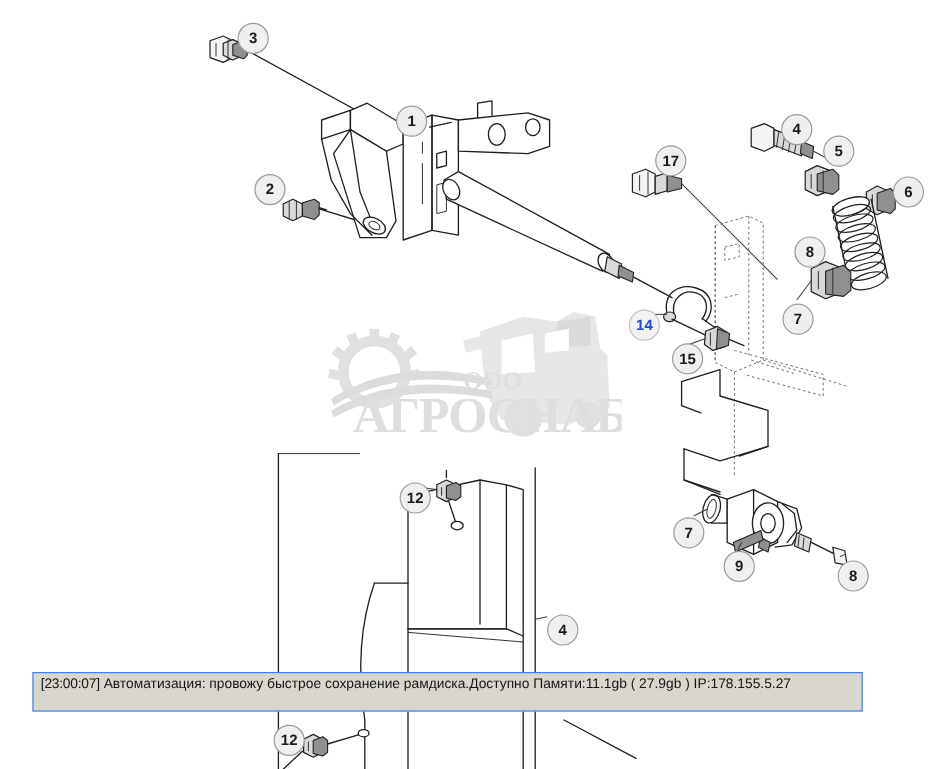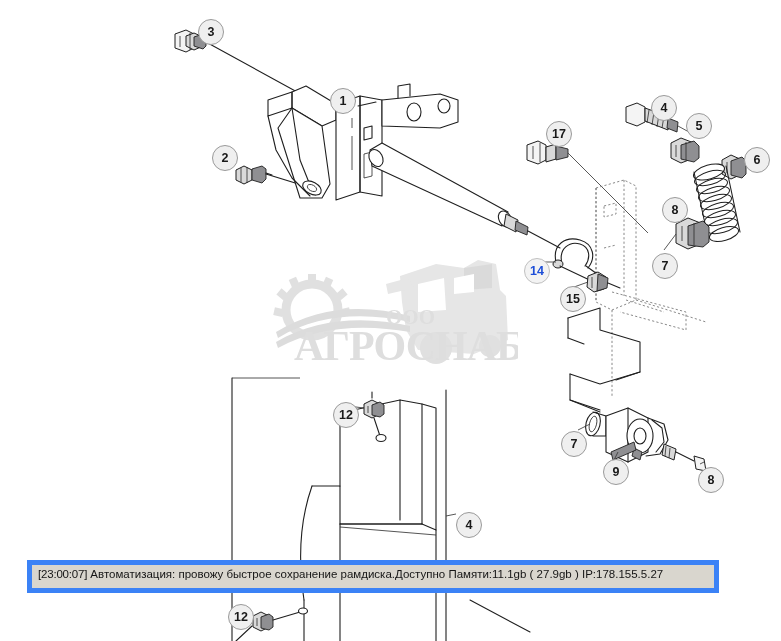--- a/index.html
+++ b/index.html
@@ -58,21 +58,21 @@
   }
 
   
   #log-console {
     position: absolute;
     left: 27px;
     top: 560px;
     width: 692px;
     height: 33px;
     background: #d9d6ce;
-    border: 5px solid #3b82f6;
+    border: 1px solid #3b82f6;
     box-sizing: border-box;
     padding: 2px 0 12px 6px;
     overflow: hidden;
   }
   .log-line {
     font-family: "Liberation Sans", sans-serif;
     font-size: 11.5px;
     color: #151515;
     line-height: 14px;
     white-space: nowrap;

